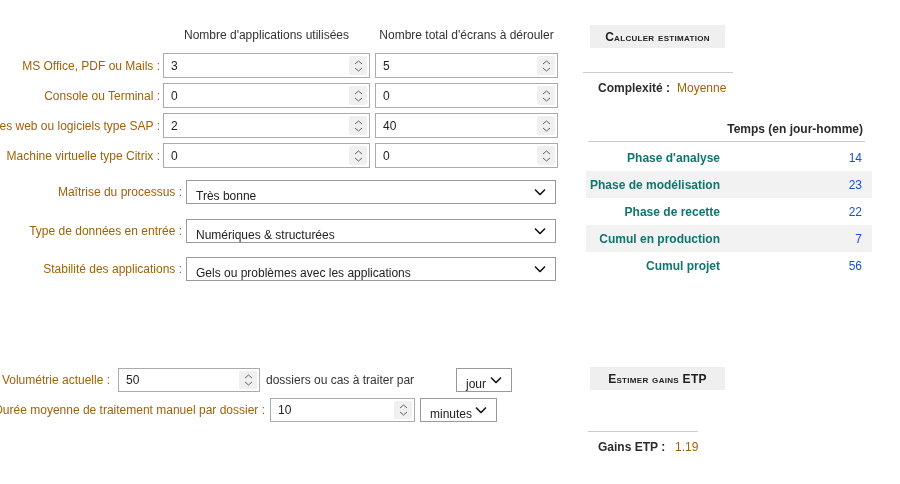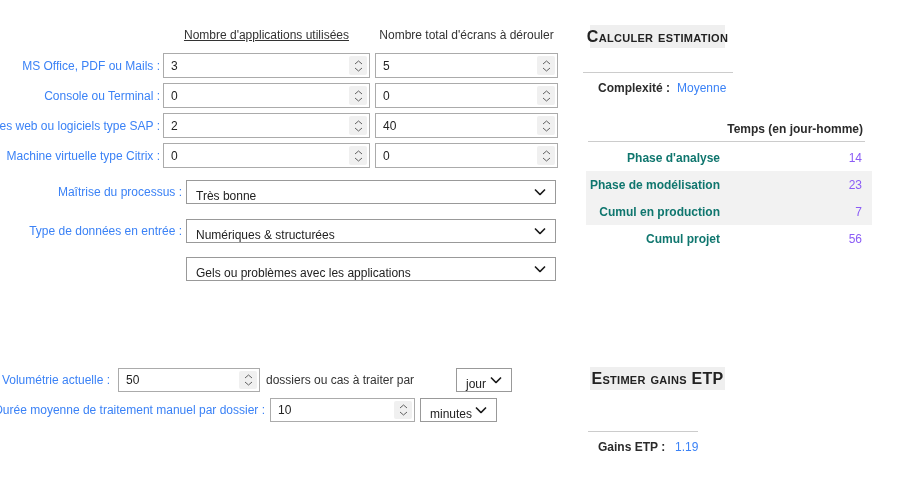--- a/index.html
+++ b/index.html
@@ -1,21 +1,21 @@
 <!DOCTYPE html>
 <html><head>
 <meta charset="utf-8">
 <style>
   html,body{margin:0;padding:0;background:#fff;}
   .page{
     position:relative;width:900px;height:484px;background:#fff;
     font-family:"Liberation Sans",sans-serif;font-size:12px;color:#333;
     overflow:hidden;
   }
-  .lbl{position:absolute;white-space:nowrap;display:flex;align-items:center;color:#3b82f6;}
+  .lbl{position:absolute;white-space:nowrap;display:flex;align-items:center;color:#a16207;}
   .col-header{position:absolute;top:28px;height:15px;text-align:center;color:#333;white-space:nowrap;}
   .numbox{
     position:absolute;border:1px solid #ababab;background:#fff;box-sizing:border-box;
     display:flex;align-items:center;
   }
   .numbox input{
     border:none;outline:none;background:transparent;flex:1;min-width:0;
     font-family:"Liberation Sans",sans-serif;font-size:12px;color:#222;
     padding:0 0 0 7px;height:100%;
   }
@@ -27,38 +27,38 @@
   .selectbox{
     position:absolute;border:1px solid #999;background:#fff;box-sizing:border-box;
     display:flex;align-items:flex-end;color:#222;cursor:default;
   }
   .selectbox .sel-text{padding-left:9px;white-space:nowrap;overflow:hidden;}
   .selectbox .chev{position:absolute;right:9px;top:50%;transform:translateY(-50%);display:flex;}
   .btn{
     position:absolute;background:#efefef;border:none;color:#222;
     display:flex;align-items:center;justify-content:center;
     font-family:"Liberation Sans",sans-serif;
-    font-variant:small-caps;font-weight:bold;font-size:16px;letter-spacing:.3px;
+    font-variant:small-caps;font-weight:bold;font-size:12px;letter-spacing:.3px;
     cursor:default;white-space:nowrap;
   }
   .sep{position:absolute;height:1px;background:#ccc;}
   .bold{font-weight:bold;color:#2b2b2b;}
   .tbl{position:absolute;left:586px;top:144px;width:286px;}
   .tbl-row{display:flex;align-items:center;height:27px;}
   .tbl-row.stripe{background:#f2f2f2;}
   .tbl-row .ph-label{flex:0 0 134px;text-align:right;font-weight:bold;color:#0f766e;white-space:nowrap;}
-  .tbl-row .ph-value{flex:1;text-align:right;padding-right:10px;color:#8b5cf6;}
+  .tbl-row .ph-value{flex:1;text-align:right;padding-right:10px;color:#1d4ed8;}
   .suffix-text{position:absolute;white-space:nowrap;display:flex;align-items:center;color:#333;}
 </style>
 </head>
 <body>
 
 <div class="page">
 
-  <div class="col-header" style="left:163px;width:207px;text-decoration:underline;">Nombre d'applications utilisées</div>
+  <div class="col-header" style="left:163px;width:207px;">Nombre d'applications utilisées</div>
   <div class="col-header" style="left:375px;width:183px;">Nombre total d'écrans à dérouler</div>
 
   <div class="lbl" style="right:740px;top:53px;height:25px;">MS Office, PDF ou Mails :</div>
   <div class="numbox" style="left:163px;top:53px;width:207px;height:25px;">
     <input type="text" value="3" style="">
     <span class="spin">
       <svg width="9" height="5" viewBox="0 0 9 5">
           <polyline points="1,4 4.5,1 8,4" fill="none" stroke="#606060" stroke-width="1"></polyline>
         </svg>
       <svg width="9" height="5" viewBox="0 0 9 5">
@@ -163,20 +163,21 @@
   <div class="lbl" style="right:718px;top:219px;height:24px;">Type de données en entrée :</div>
   <div class="selectbox" style="left:186px;top:219px;width:370px;height:24px;">
     <span class="sel-text">Numériques &amp; structurées</span>
     <span class="chev">
         <svg width="12" height="7" viewBox="0 0 12 7">
           <polyline points="1,1 6,6 11,1" fill="none" stroke="#1a1a1a" stroke-width="1.6"></polyline>
         </svg>
       </span>
   </div>
 
+  <div class="lbl" style="right:718px;top:257px;height:24px;">Stabilité des applications :</div>
   <div class="selectbox" style="left:186px;top:257px;width:370px;height:24px;">
     <span class="sel-text">Gels ou problèmes avec les applications</span>
     <span class="chev">
         <svg width="12" height="7" viewBox="0 0 12 7">
           <polyline points="1,1 6,6 11,1" fill="none" stroke="#1a1a1a" stroke-width="1.6"></polyline>
         </svg>
       </span>
   </div>
 
   <div class="lbl" style="right:790px;top:368px;height:24px;">Volumétrie actuelle :</div>
@@ -232,20 +233,24 @@
 
   <div class="tbl">
     <div class="tbl-row">
       <span class="ph-label">Phase d'analyse</span>
       <span class="ph-value">14</span>
     </div>
     <div class="tbl-row stripe">
       <span class="ph-label">Phase de modélisation</span>
       <span class="ph-value">23</span>
     </div>
+    <div class="tbl-row">
+      <span class="ph-label">Phase de recette</span>
+      <span class="ph-value">22</span>
+    </div>
     <div class="tbl-row stripe">
       <span class="ph-label">Cumul en production</span>
       <span class="ph-value">7</span>
     </div>
     <div class="tbl-row">
       <span class="ph-label">Cumul projet</span>
       <span class="ph-value">56</span>
     </div>
   </div>
 

